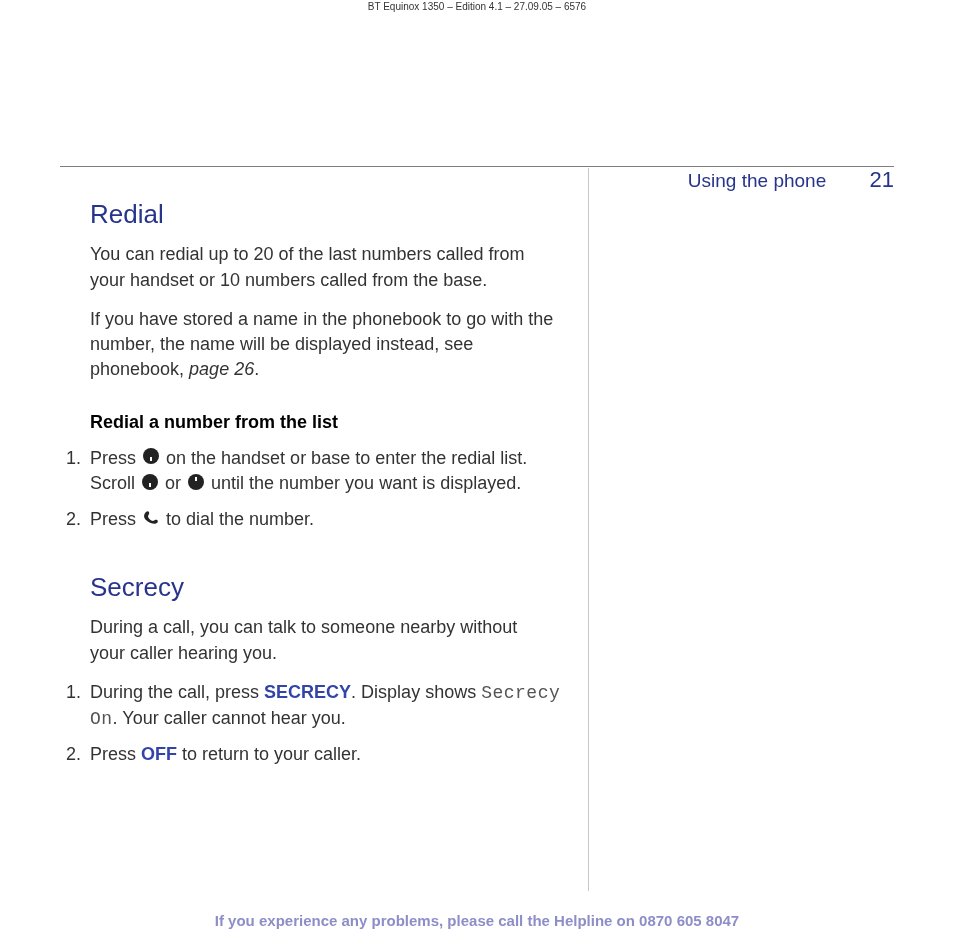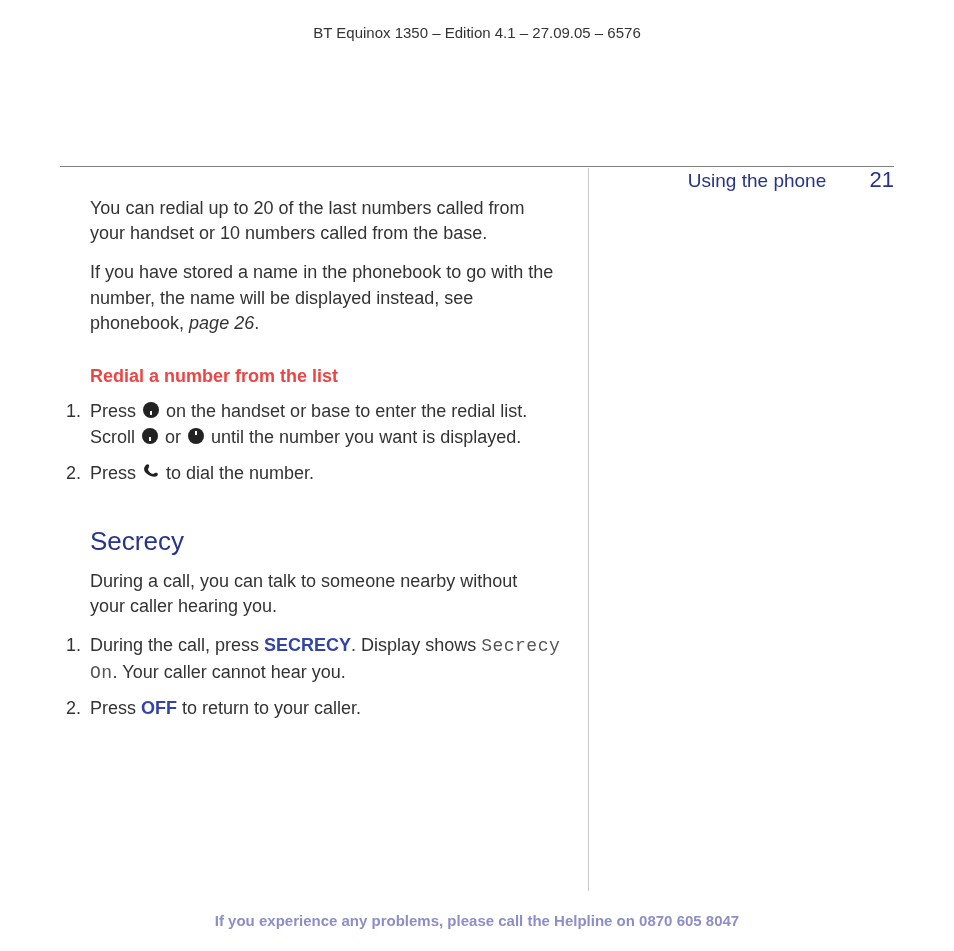--- a/index.html
+++ b/index.html
@@ -6,23 +6,22 @@
   body{
     width:954px;height:951px;
     font-family:"Helvetica Neue",Helvetica,Arial,sans-serif;
     color:#333;
     position:relative;
     font-size:18px;
     line-height:1.4;
   }
   .doc-header{
     text-align:center;
-    font-size:15px;
+    font-size:10px;
     color:#333;
-    padding-top:22px;
   }
   .section-header{
     position:absolute;
     top:128px;
     right:60px;
     font-size:19px;
     color:#27348b;
     margin-top:37px;
   }
   .section-header .pagenum{
@@ -53,21 +52,21 @@
   }
   h2.section-title{
     font-size:26px;
     font-weight:400;
     color:#27348b;
     margin:0 0 10px 0;
   }
   p{margin:0 16px 14px 0;color:#333;}
   .subhead{
     font-weight:700;
-    color:#ef4444;
+    color:#000000;
     margin:28px 0 10px 0;
     font-size:18px;
   }
   ol{
     list-style:decimal;
     margin:0 0 18px 0;
     padding-left:0;
     margin-left:-4px;
   }
   ol li{
@@ -103,20 +102,21 @@
 <div class="section-header">
   <span>Using the phone</span>
   <span class="pagenum">21</span>
 </div>
 
 <div class="hr"></div>
 <div class="vr"></div>
 
 <div class="col">
 
+  <h2 class="section-title">Redial</h2>
 
   <p>You can redial up to 20 of the last numbers called from your handset or 10 numbers called from the base.</p>
   <p>
     <span>If you have stored a name in the phonebook to go with the number, the name will be displayed instead, see phonebook, </span><em class="pageref">page 26</em><span>.</span>
   </p>
 
   <p class="subhead">Redial a number from the list</p>
 
   <ol>
     <li>

